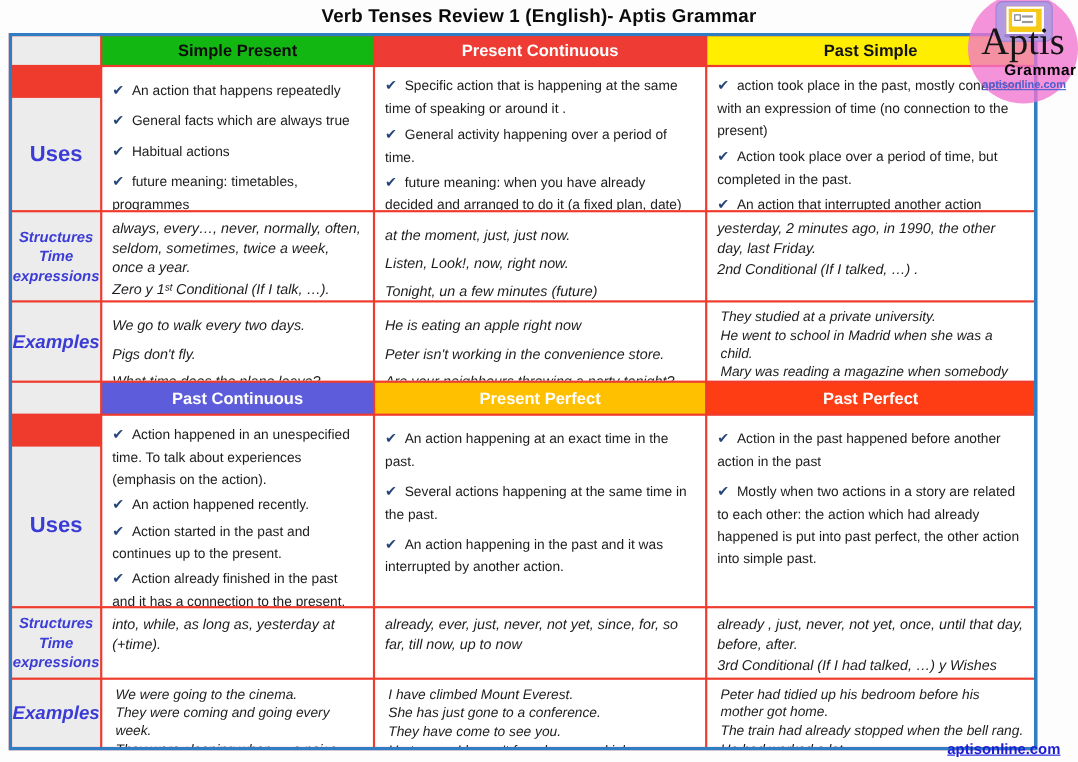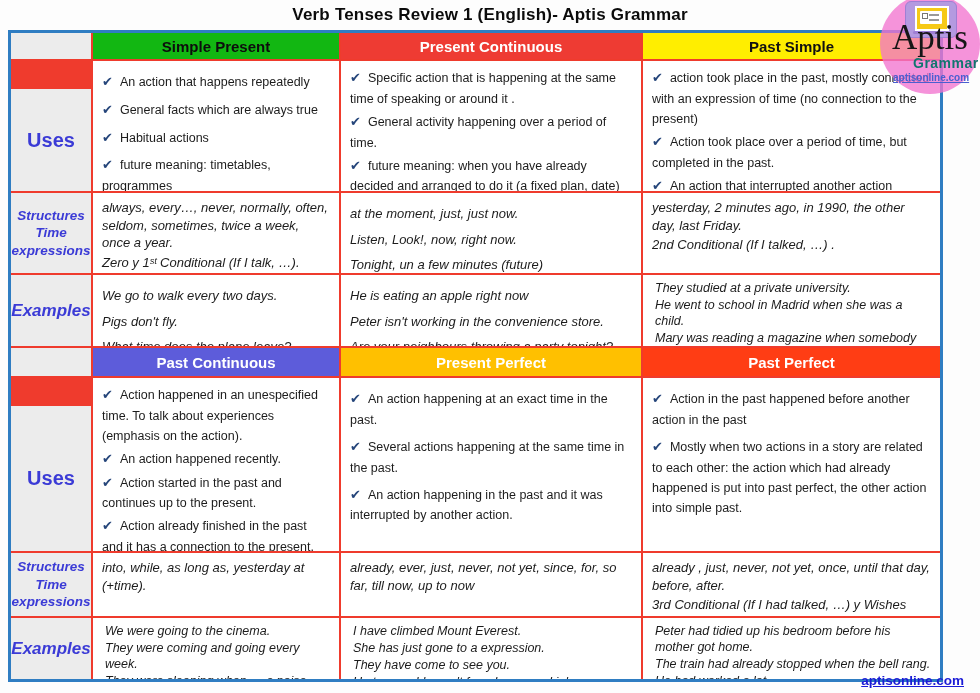--- a/index.html
+++ b/index.html
@@ -46,21 +46,21 @@
           border:1px solid #9f7fd4;border-radius:6px;}
   .laptop-screen{position:absolute;left:9px;top:4px;width:30px;height:21px;
                  background:#f6c916;border:2px solid #fff;}
   .scr-card{position:absolute;left:3px;top:3px;width:22px;height:13px;background:#fff;border-radius:1px;}
   .scr-box{position:absolute;left:2px;top:2px;width:4px;height:4px;border:1px solid #777;}
   .scr-line1,.scr-line2{position:absolute;left:9px;height:2px;width:10px;background:#999;}
   .scr-line1{top:3px;} .scr-line2{top:8px;}
   .laptop-base{position:absolute;left:7px;top:29px;width:36px;height:3px;background:#9f7fd4;border-radius:2px;}
   .logo-brand{position:absolute;left:-6px;top:24px;width:112px;text-align:center;
               font-family:"Liberation Serif","DejaVu Serif",serif;font-size:35px;color:#161616;}
-  .logo-sub{position:absolute;left:33px;top:61px;font-size:14px;color:#0f766e;
+  .logo-sub{position:absolute;left:33px;top:61px;font-size:14px;color:#000000;
             font-weight:bold;letter-spacing:.5px;}
   .logo-site{position:absolute;left:13px;top:78px;font-size:10px;color:#4a5fd0;
              font-weight:bold;text-decoration:underline;}
 </style>
 </head>
 <body>
 
 <div class="page">
 
   <div class="title">Verb Tenses Review 1 (English)- Aptis Grammar</div>
@@ -178,21 +178,21 @@
     <div class="cell lab lab-ex">Examples</div>
 
     <div class="cell ex-cell tight">
       <div>We were going to the cinema.</div>
       <div>They were coming and going every week.</div>
       <div>They were sleeping when…. a noise woke them up.</div>
     </div>
 
     <div class="cell ex-cell tight">
       <div>I have climbed Mount Everest.</div>
-      <div>She has just gone to a expression.</div>
+      <div>She has just gone to a conference.</div>
       <div>They have come to see you.</div>
       <div>Up to now, I haven't found any good job.</div>
     </div>
 
     <div class="cell ex-cell tight">
       <div>Peter had tidied up his bedroom before his mother got home.</div>
       <div>The train had already stopped when the bell rang.</div>
       <div>He had worked a lot.</div>
     </div>
 

